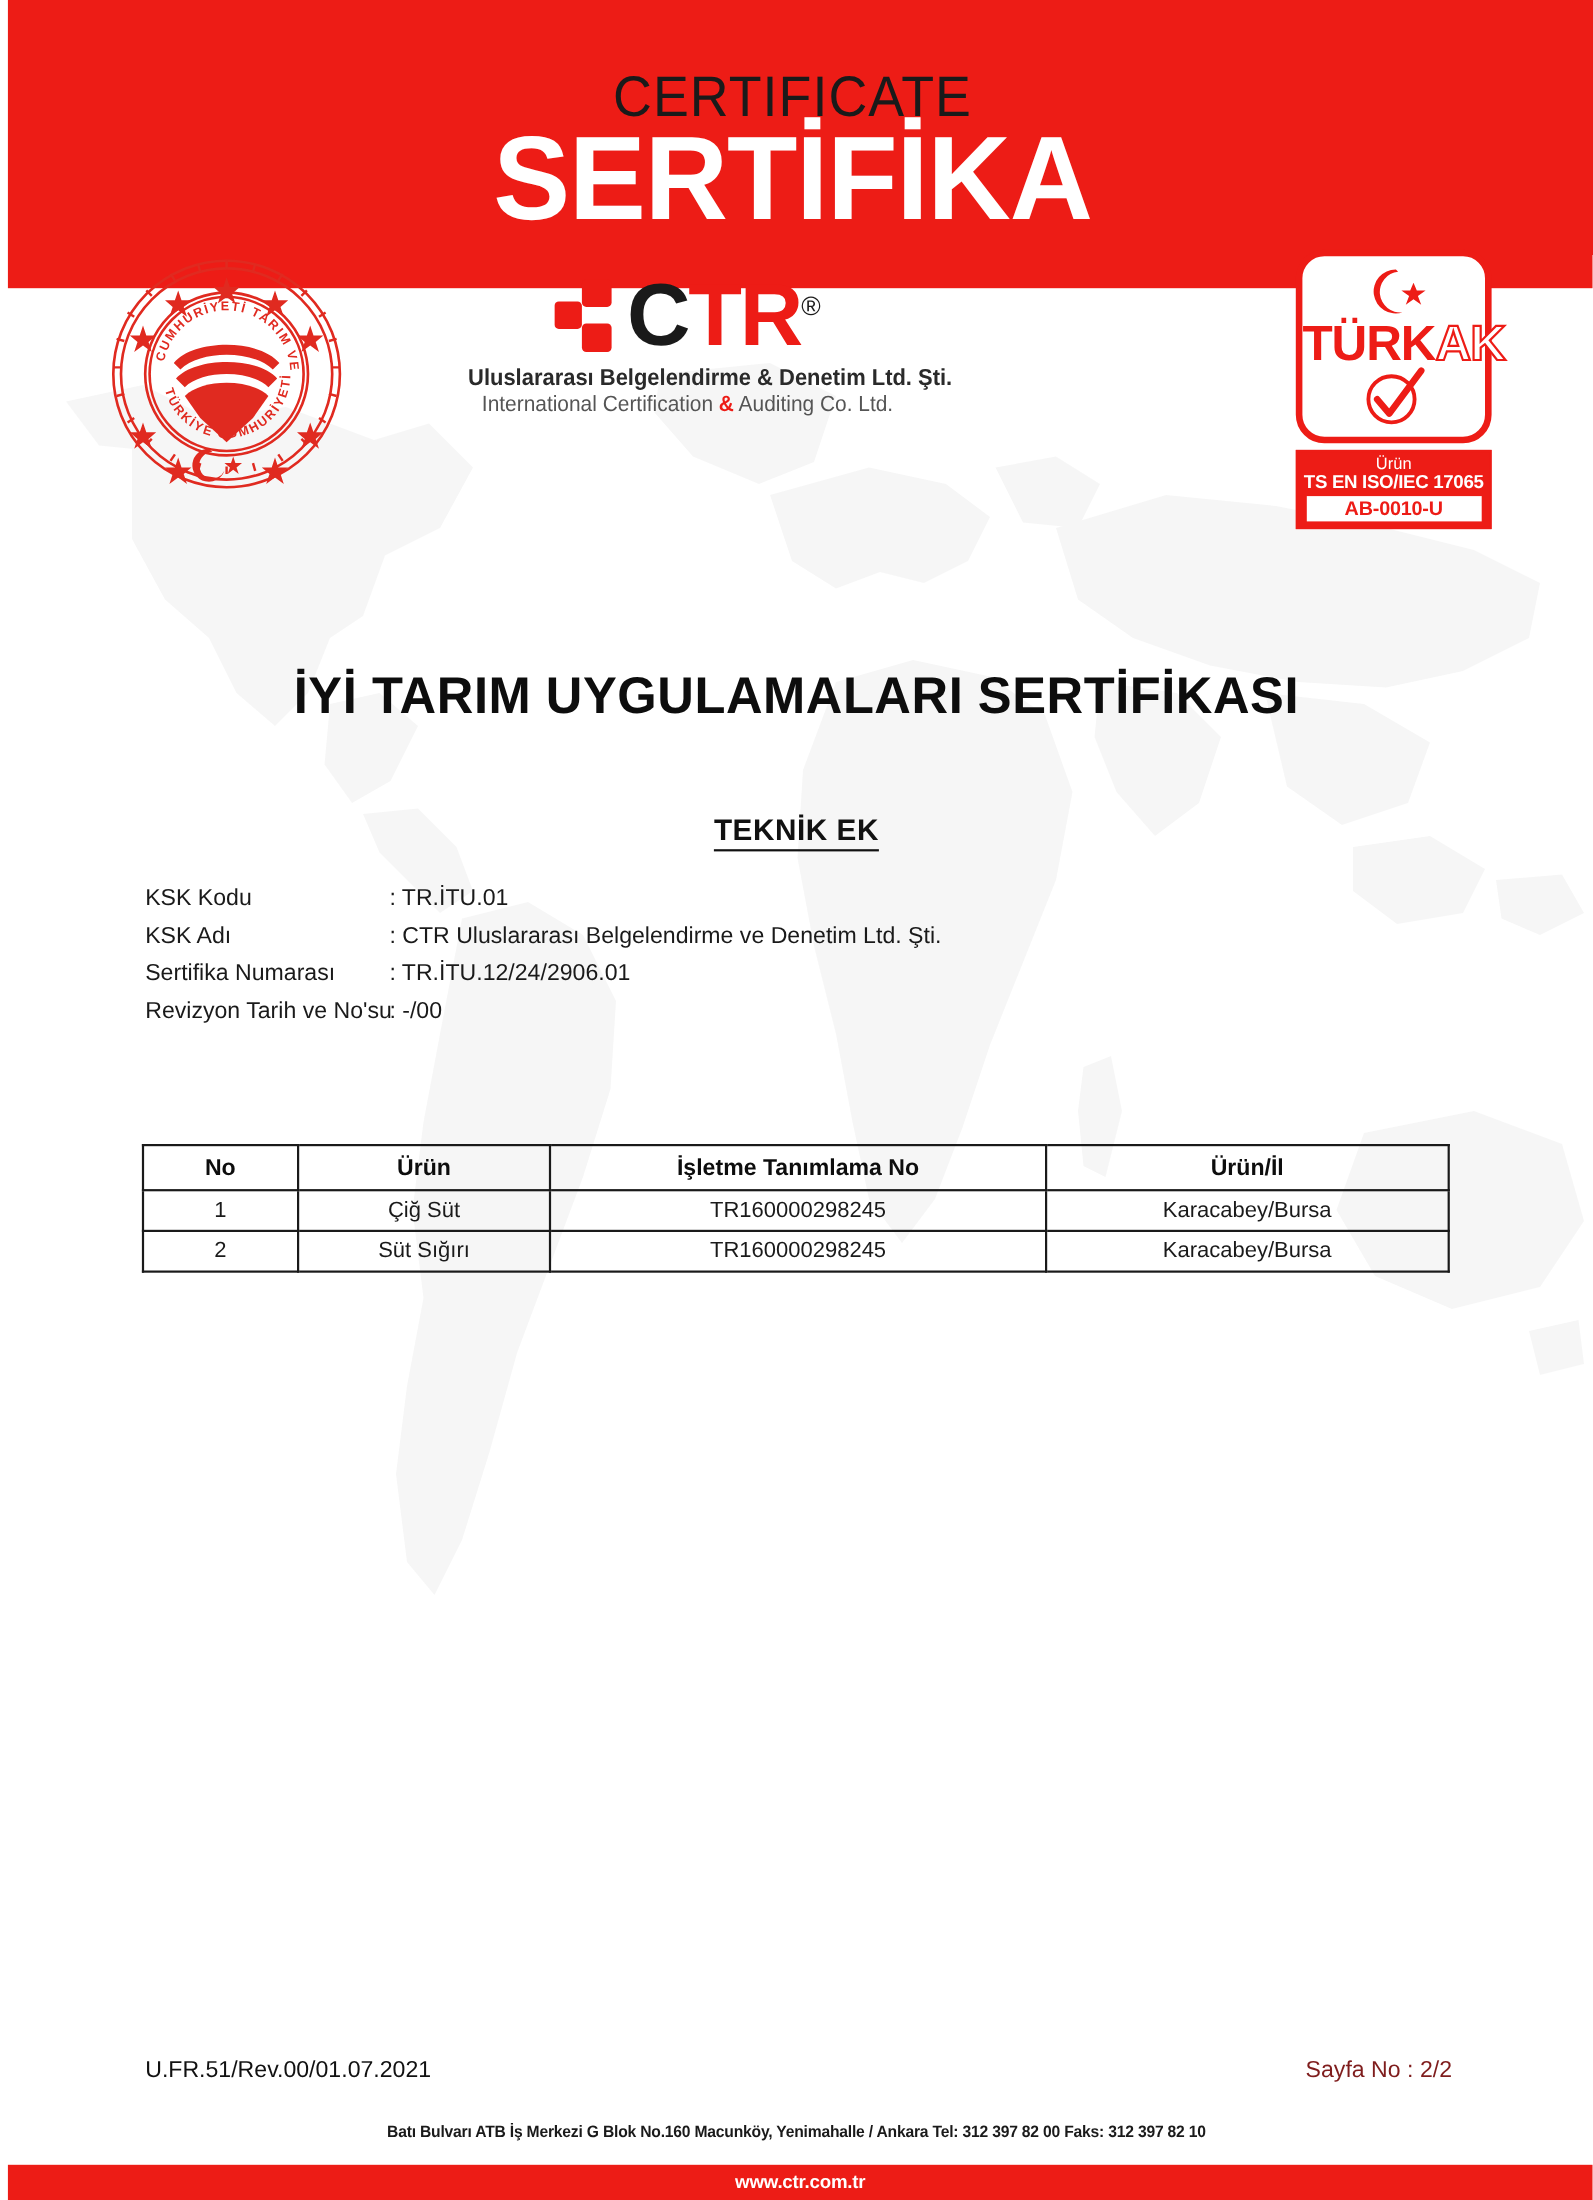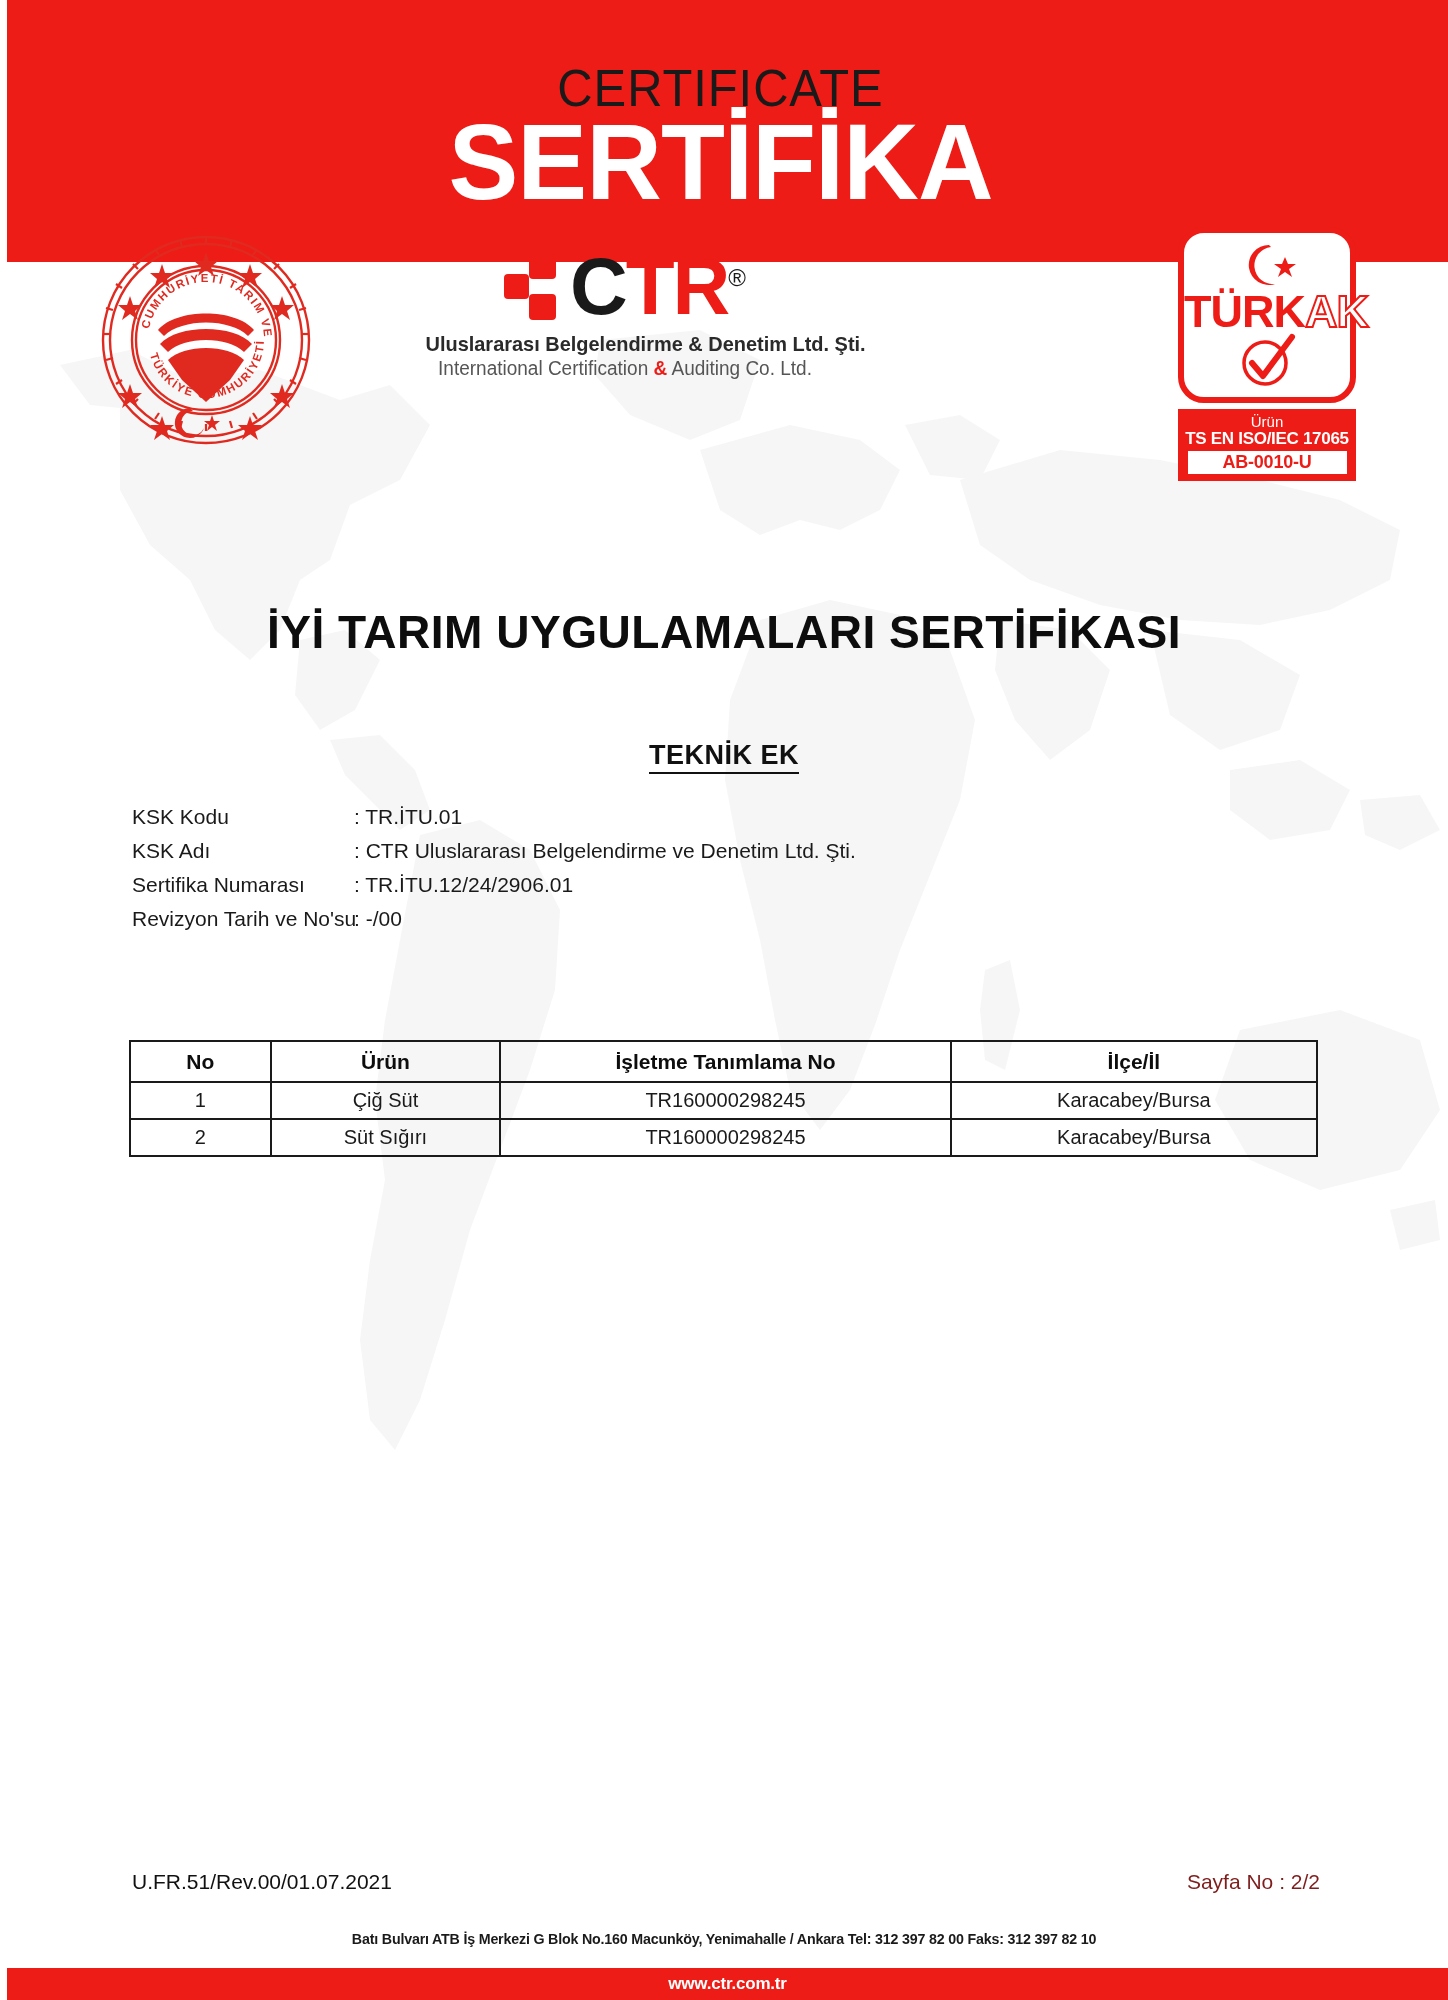--- a/index.html
+++ b/index.html
@@ -561,21 +561,21 @@
       <span class="info-value">: -/00</span>
     </div>
   </div>
 
   <table class="data-table">
     <thead>
       <tr>
         <th class="col-no">No</th>
         <th class="col-urun">Ürün</th>
         <th class="col-isl">İşletme Tanımlama No</th>
-        <th class="col-ilce">İlçe/İl</th>
+        <th class="col-ilce">Ürün/İl</th>
       </tr>
     </thead>
     <tbody>
       <tr>
         <td>1</td>
         <td>Çiğ Süt</td>
         <td>TR160000298245</td>
         <td>Karacabey/Bursa</td>
       </tr>
       <tr>

